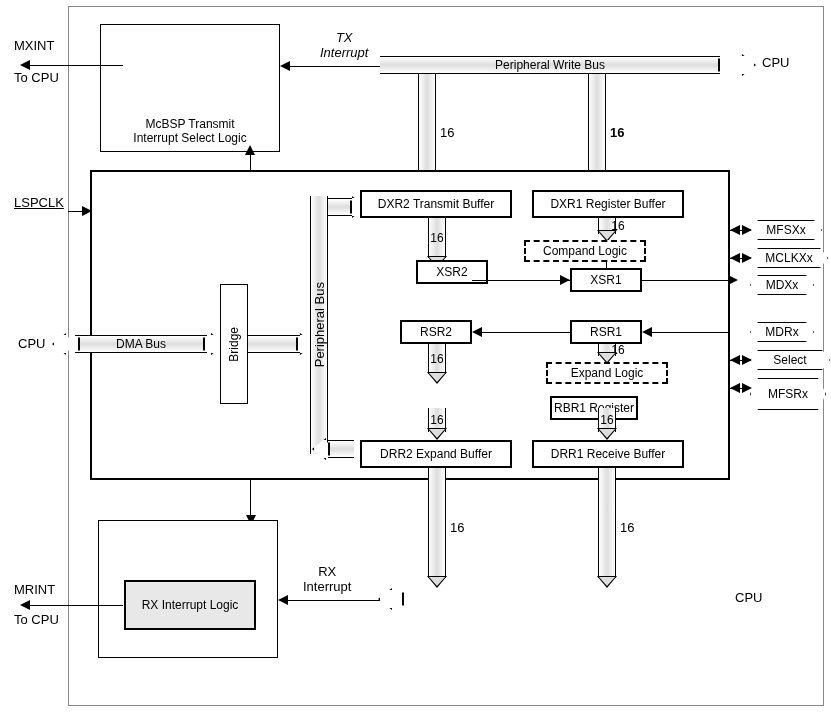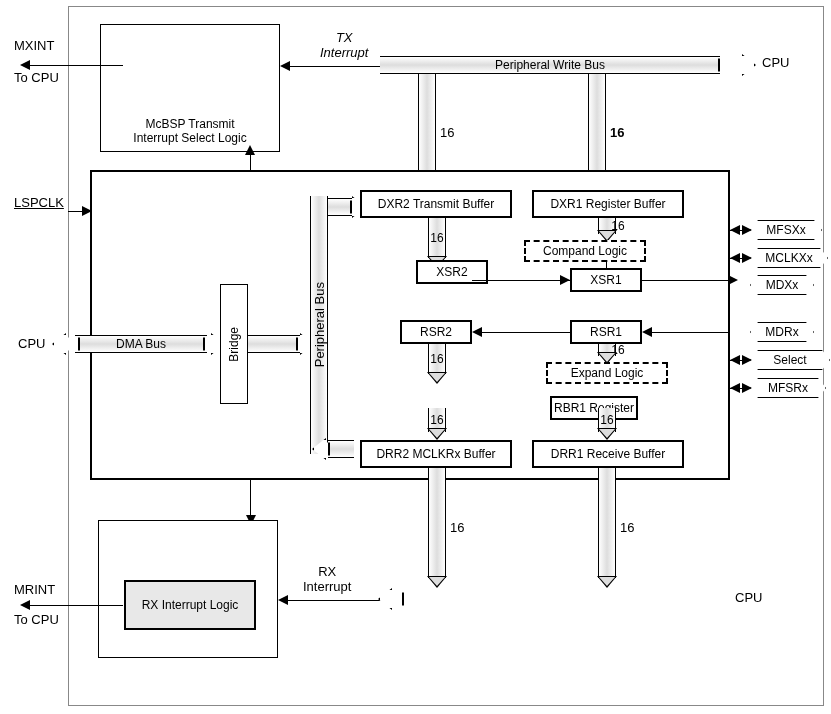--- a/index.html
+++ b/index.html
@@ -288,21 +288,21 @@
     <span>16</span>
   </div>
   <div class="arrow-down" style="left:427px; top:428px;"></div>
 
   <div class="bus-v" style="left:598px; top:408px; height:24px;">
     <span>16</span>
   </div>
   <div class="arrow-down" style="left:597px; top:428px;"></div>
 
   <div class="box" style="left:360px; top:440px; width:152px; height:28px;">
-    <span>DRR2 MCLKRx Buffer</span>
+    <span>DRR2 Expand Buffer</span>
   </div>
   <div class="box" style="left:532px; top:440px; width:152px; height:28px;">
     <span>DRR1 Receive Buffer</span>
   </div>
 
   <div class="pin" style="left:750px; top:220px; width:72px; height:20px;">
     <span>MFSXx</span>
   </div>
   <div class="line" style="left:730px; top:230px; width:20px; height:1px;"></div>
   <div class="tri-left" style="left:730px; top:225px;"></div>
@@ -323,21 +323,21 @@
     <span>MDRx</span>
   </div>
 
   <div class="pin" style="left:750px; top:350px; width:80px; height:20px;">
     <span>Select</span>
   </div>
   <div class="line" style="left:730px; top:360px; width:20px; height:1px;"></div>
   <div class="tri-left" style="left:730px; top:355px;"></div>
   <div class="tri-right" style="left:742px; top:355px;"></div>
 
-  <div class="pin" style="left:750px; top:378px; width:76px; height:20px;">
+  <div class="pin" style="left:750px; top:378px; width:76px; height:32px;">
     <span>MFSRx</span>
   </div>
   <div class="line" style="left:730px; top:388px; width:20px; height:1px;"></div>
   <div class="tri-left" style="left:730px; top:383px;"></div>
   <div class="tri-right" style="left:742px; top:383px;"></div>
 
   <div class="bus-v" style="left:428px; top:468px; height:110px;"></div>
   <div class="arrow-down" style="left:427px; top:576px;"></div>
   <div class="label" style="left:450px; top:520px;">16</div>
 

